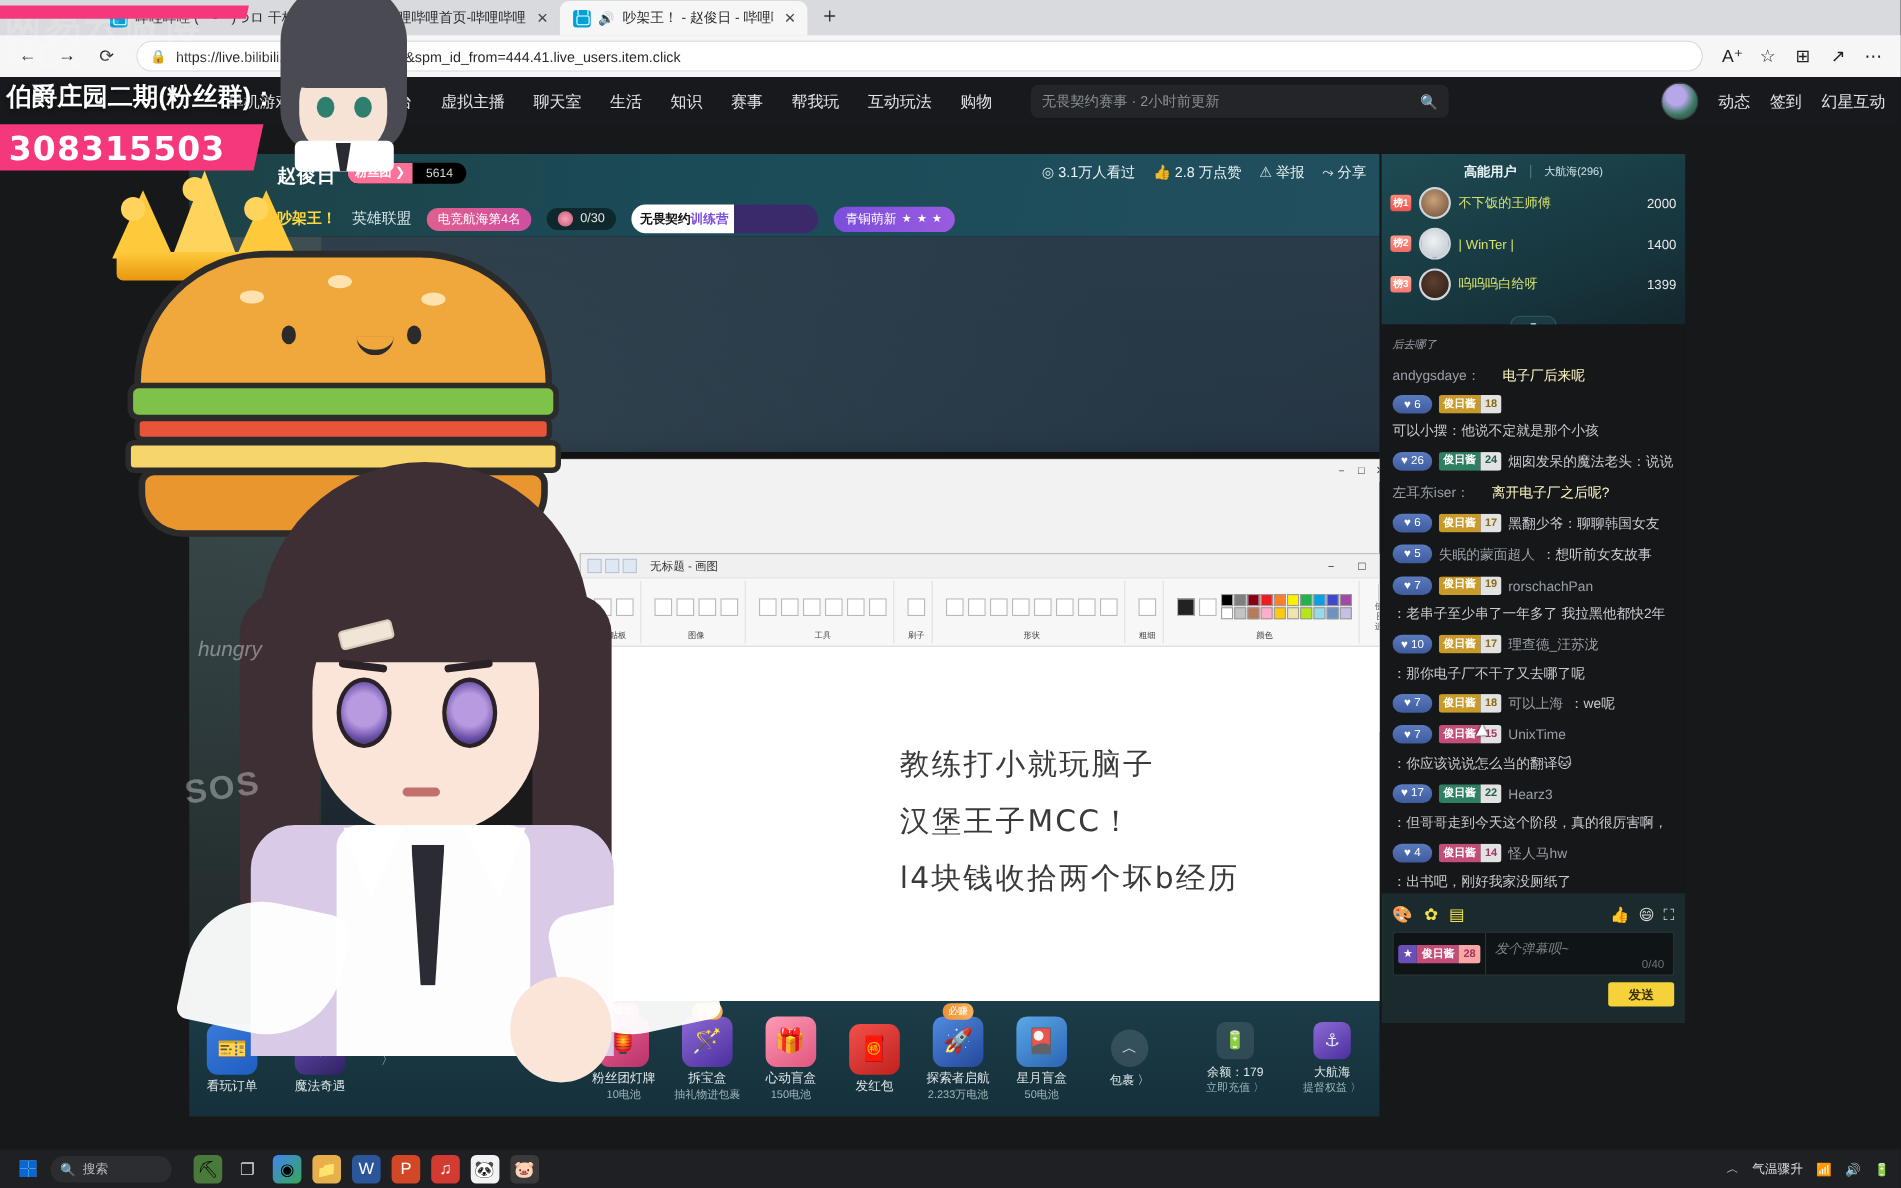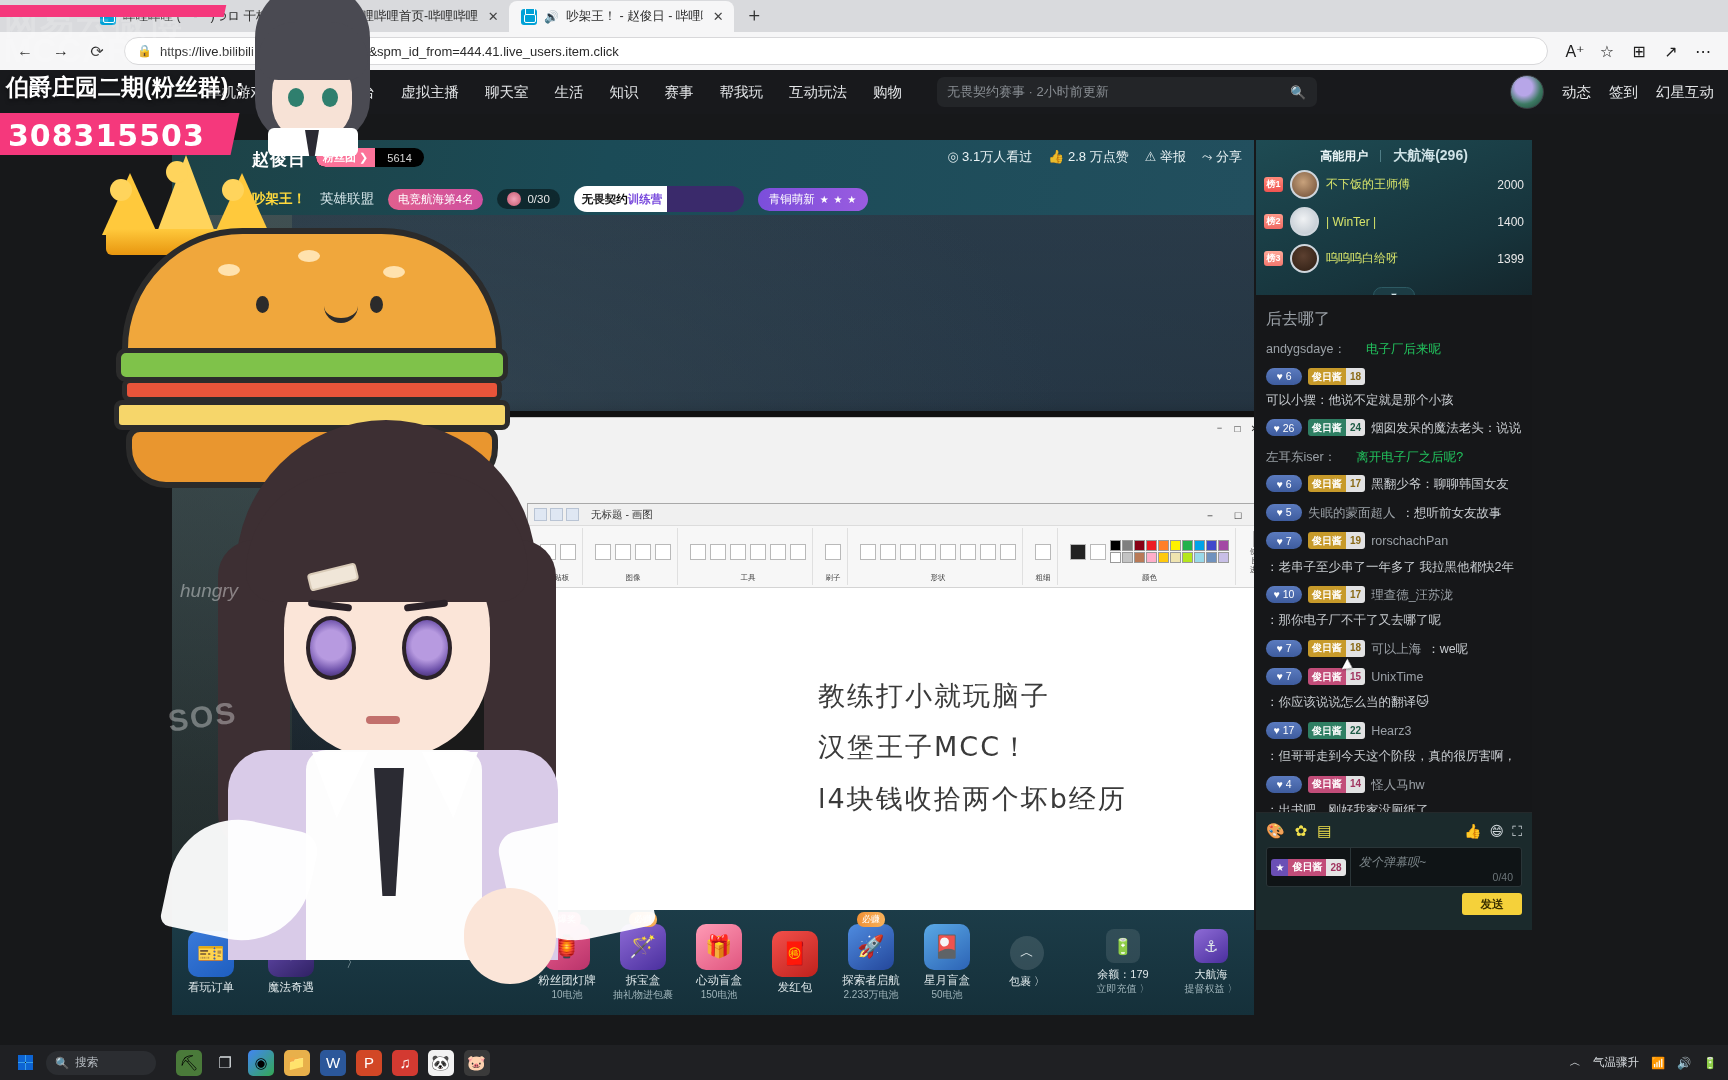--- a/index.html
+++ b/index.html
@@ -244,21 +244,21 @@
     position:absolute; left:1256px; top:70px; width:276px; height:790px;
     background:#161719; display:flex; flex-direction:column;
   }
   .highenergy {
     height:155px; background:linear-gradient(160deg,#1e4b53,#17343c 70%, #14262c);
     padding:6px 8px 0 8px; position:relative;
   }
   .he-head { display:flex; align-items:center; justify-content:center; gap:12px;
              font-size:12px; color:#e9f4f6; font-weight:bold; height:20px;}
   .he-head .div { width:1px;height:12px;background:#4f7d86;}
-  .he-head .sub { font-weight:bold; color:#cfe2e6; font-size:14px;}
+  .he-head .sub { font-weight:normal; color:#cfe2e6; font-size:10px;}
   .he-row { display:flex; align-items:center; gap:7px; height:37px; }
   .rk { width:19px;height:15px;border-radius:3px;color:#fff;font-size:9px;
         display:flex;align-items:center;justify-content:center;font-weight:bold;}
   .rk.r1{background:linear-gradient(180deg,#ff8a7a,#ef5350);}
   .rk.r2{background:linear-gradient(180deg,#ff9a8a,#f06a63);}
   .rk.r3{background:linear-gradient(180deg,#ffa898,#f3776e);}
   .he-av { width:29px;height:29px;border-radius:50%;
            background:radial-gradient(circle at 45% 40%,#c8a27c,#6b4a33);
            border:2px solid #cfd6dd; position:relative;}
   .he-av.w{background:radial-gradient(circle at 45% 40%,#f0f2f4,#b9c2cb);}
@@ -266,25 +266,25 @@
   .he-name { flex:1; color:#d7e36a; font-size:12px; white-space:nowrap;
              overflow:hidden; text-overflow:ellipsis;}
   .he-val { color:#e8e8e8; font-size:12px; }
   .he-expand { position:absolute; left:50%; transform:translateX(-50%);
     bottom:-9px; width:42px;height:17px;border-radius:9px;
     background:#1c3c44; color:#cfe2e6; font-size:9px; display:flex;
     align-items:center; justify-content:center; border:1px solid #2d5a63;}
 
   .chat-scroll { flex:1; overflow:hidden; padding:6px 10px 0 10px;
                  background:#161719; position:relative; }
-  .sys-msg { color:#9aa0a6; font-size:16px; line-height:1.45; margin:6px 0 10px;}
+  .sys-msg { color:#9aa0a6; font-size:10px; line-height:1.45; margin:6px 0 10px;font-style:italic;}
   .user-msg { font-size:12.5px; line-height:1.5; margin-bottom:9px;
               color:#b0b4b8; word-break:break-all;}
   .user-msg .uname { color:#9aa0a6; }
-  .user-msg .utext { color:#22c55e;padding-left:20px; }
+  .user-msg .utext { color:#fef9c3;padding-left:20px; }
   .msg-row { display:flex; align-items:flex-start; gap:6px; flex-wrap:wrap;
              font-size:12.5px; line-height:1.55; margin-bottom:9px;}
   .lvl {
     flex:0 0 auto; height:17px; min-width:36px; border-radius:9px;
     background:linear-gradient(180deg,#5b7bbf,#3e5c9e);
     color:#fff; font-size:10.5px; display:flex; align-items:center;
     justify-content:center; gap:3px; padding:0 6px;
   }
   .medal {
     flex:0 0 auto; height:17px; border-radius:3px; display:flex;
@@ -313,21 +313,21 @@
   .cia-right { margin-left:auto; display:flex; gap:8px; }
   .cia-right .wi { color:#cfd6da; font-size:14px; }
   .cia-box { display:flex; margin-top:5px; height:40px;
              background:#0f1416; border:1px solid #2a3538; border-radius:3px;}
   .cia-medal { width:84px; display:flex; align-items:center; justify-content:center;
                border-right:1px solid #2a3538; }
   .mini-medal { height:17px; border-radius:3px; display:flex; overflow:hidden;
                 font-size:10px; color:#fff; align-items:stretch;}
   .mini-medal .a{background:#6a4fb5;padding:0 4px;display:flex;align-items:center;}
   .mini-medal .b{background:#c24d79;padding:0 4px;display:flex;align-items:center;font-weight:bold;}
-  .mini-medal .c{background:#e5e5e5;color:#a13560;padding:0 4px;display:flex;align-items:center;font-weight:bold;}
+  .mini-medal .c{background:#fca5a5;color:#a13560;padding:0 4px;display:flex;align-items:center;font-weight:bold;}
   .cia-input { flex:1; padding:6px 8px; color:#cfd6da; font-size:12px;
                display:flex; flex-direction:column; justify-content:space-between;}
   .cia-input .ph { color:#7c868a;font-style:italic; }
   .cia-input .cnt { align-self:flex-end; color:#6d767a; font-size:10.5px;}
   .send-btn { float:right; margin-top:6px; width:60px; height:22px;
               background:#f5d13a; color:#3b3000; font-size:11.5px;
               border-radius:3px; display:flex; align-items:center;
               justify-content:center; font-weight:bold;}
 
   

